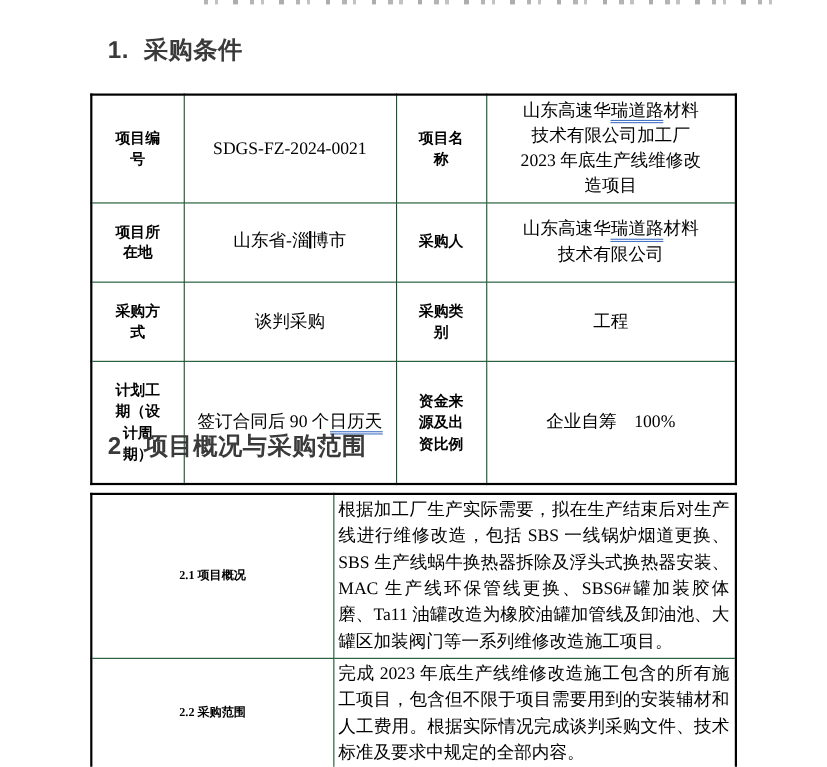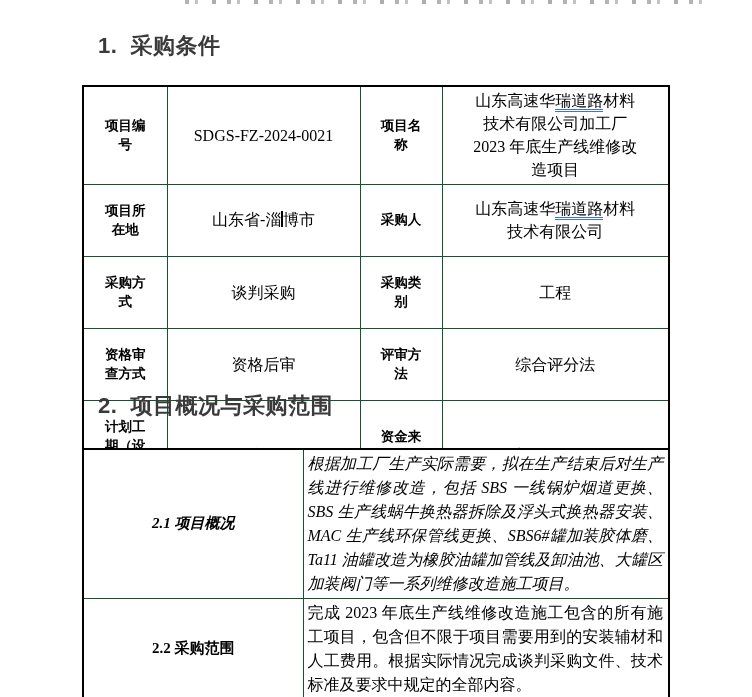--- a/index.html
+++ b/index.html
@@ -42,23 +42,23 @@
   #table1 col.c4 { width: 227px; }
   #table1 .r1 td { height: 98px; }
   #table1 .r2 td { height: 45px; }
   #table1 .rs td { height: 23px; }
   #table1 .r7 td { height: 51px; }
 
   .narrow { display: inline-block; width: 170px; }
 
   #table2 col.cl { width: 220px; }
   #table2 col.cv { width: 366px; }
-  #table2 .tr1 td { height: 144px; font-style: italic; }
+  #table2 .tr1 td { height: 144px; }
   #table2 .tr2 td { height: 88px; }
-  #table2 .lbl2 { font-weight: bold; font-size: 15px; }
+  #table2 .lbl2 { font-weight: bold; font-size: 11px; }
   #table2 .val2 {
     text-align: justify; font-size: 16px; line-height: 24px;
     padding: 2px 5px 2px 4px; vertical-align: middle;
   }
 
   .proof { border-bottom: 3px double #4472C4; padding-bottom: 0; }
   .caret {
     display: inline-block; width: 1.5px; height: 16px;
     background: #000; vertical-align: -2px;
   }
@@ -91,26 +91,20 @@
       <td class="val"><span>山东省-淄</span><span class="caret"></span><span>博市</span></td>
       <td class="lbl">采购人</td>
       <td class="val"><span class="narrow"><span>山东高速华</span><span class="proof">瑞道路</span><span>材料技术有限公司</span></span></td>
     </tr>
     <tr class="rs">
       <td class="lbl">采购方式</td>
       <td class="val">谈判采购</td>
       <td class="lbl">采购类别</td>
       <td class="val">工程</td>
     </tr>
-    <tr class="rs">
-      <td class="lbl">资格审查方式</td>
-      <td class="val">资格后审</td>
-      <td class="lbl">评审方法</td>
-      <td class="val">综合评分法</td>
-    </tr>
     <tr class="r7">
       <td class="lbl">计划工期（设计周期）</td>
       <td class="val"><span>签订合同后 90 个</span><span class="proof">日历天</span></td>
       <td class="lbl">资金来源及出资比例</td>
       <td class="val">企业自筹　100%</td>
     </tr>
   </tbody>
     </table>
 
   <div id="heading2" class="sec-heading">2.  项目概况与采购范围</div>

